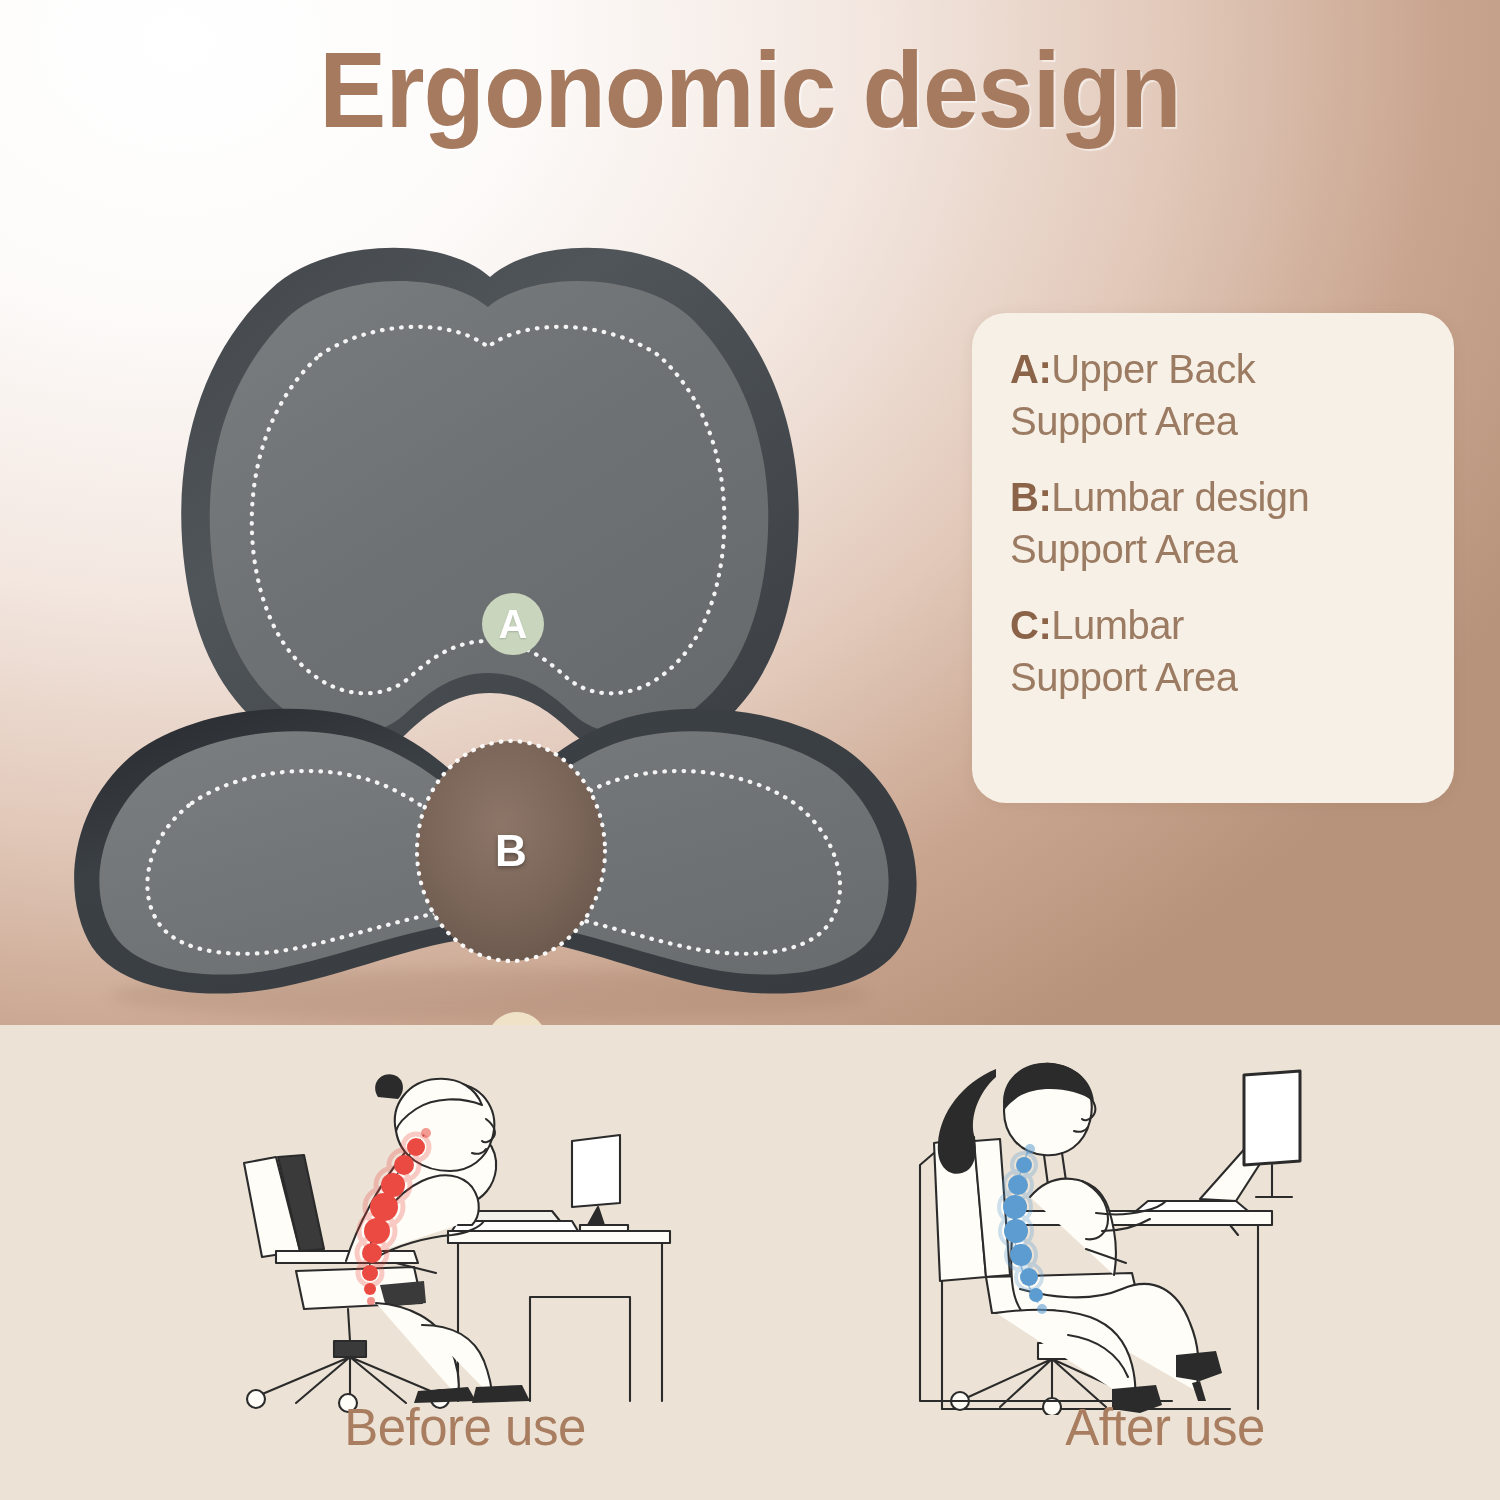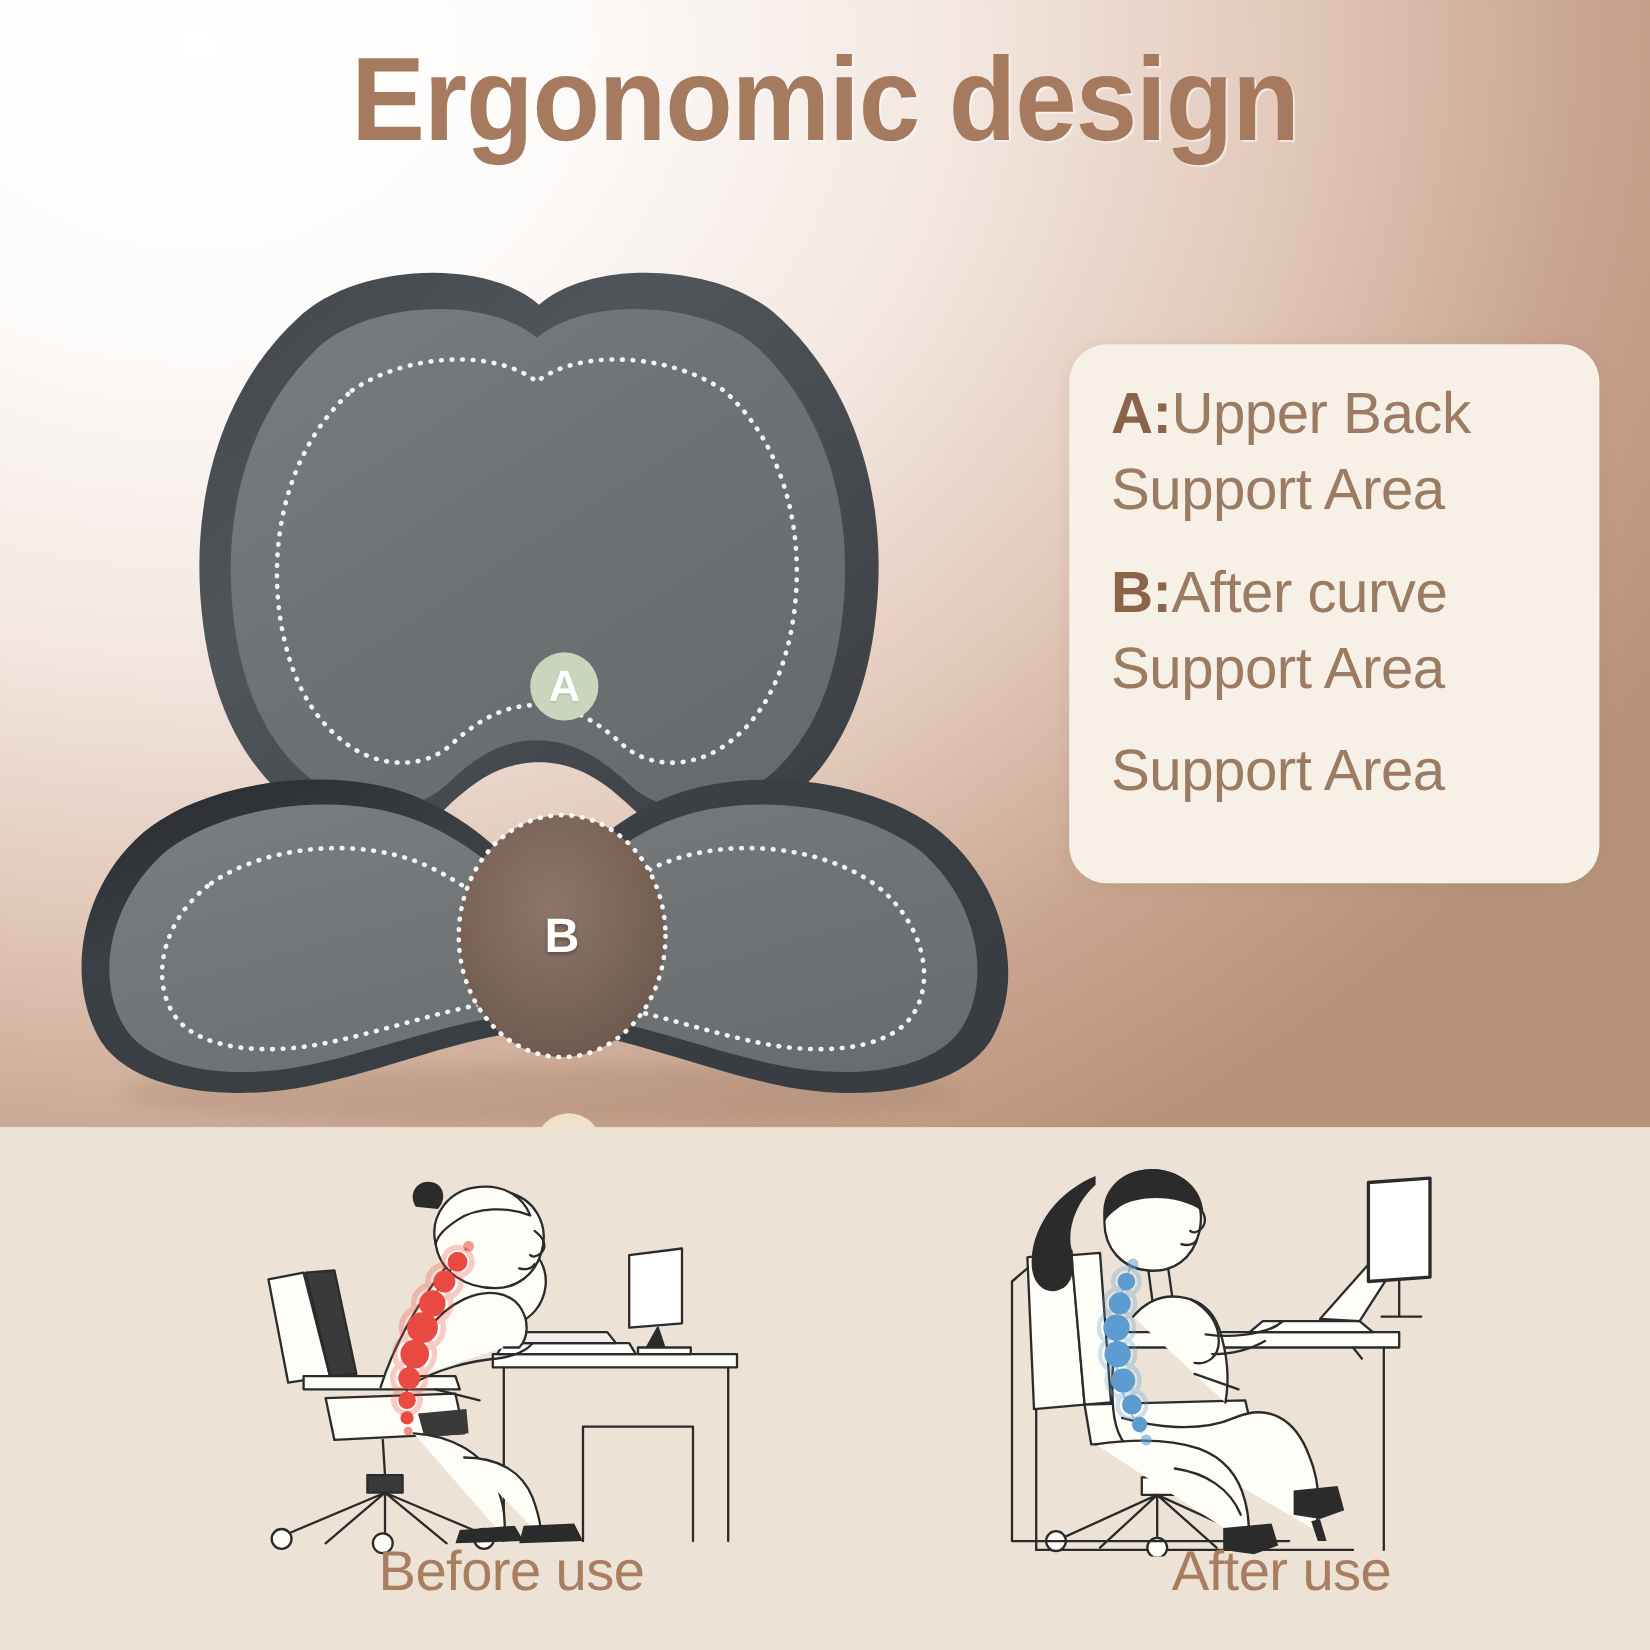--- a/index.html
+++ b/index.html
@@ -55,21 +55,21 @@
   #legend-card{
     position:absolute; left:972px; top:313px; width:482px; height:490px;
     background:#f7f0e6;
     border-radius:34px;
     padding:30px 34px 0 38px;
     box-shadow:0 2px 14px rgba(120,86,62,.10);
   }
   .legend-item{ margin-bottom:24px; }
   .legend-item:last-child{ margin-bottom:0; }
   .legend-line{
-    font-size:53px;
+    font-size:40px;
     line-height:1.30;
     color:#9c7b63;
     letter-spacing:-0.5px;
     white-space:nowrap;
   }
   .legend-key{ font-weight:700; color:#8a6348; }
 
   
   #bottom-panel{
     position:absolute; left:0; top:1025px; width:1500px; height:475px;
@@ -221,25 +221,26 @@
   </div>
 
   <div id="legend-card">
 
     <div class="legend-item">
       <div class="legend-line"><span class="legend-key">A:</span><span>Upper Back</span></div>
       <div class="legend-line">Support Area</div>
     </div>
 
     <div class="legend-item">
-      <div class="legend-line"><span class="legend-key">B:</span><span>After curve</span></div>
+      <div class="legend-line"><span class="legend-key">B:</span><span>Lumbar design</span></div>
       <div class="legend-line">Support Area</div>
     </div>
 
     <div class="legend-item">
+      <div class="legend-line"><span class="legend-key">C:</span><span>Lumbar</span></div>
       <div class="legend-line">Support Area</div>
     </div>
 
   </div>
 </div>
 
 <div id="bottom-panel">
 
   <div id="scene-before">
     <svg class="scene-svg" viewBox="0 0 500 380" xmlns="http://www.w3.org/2000/svg">

